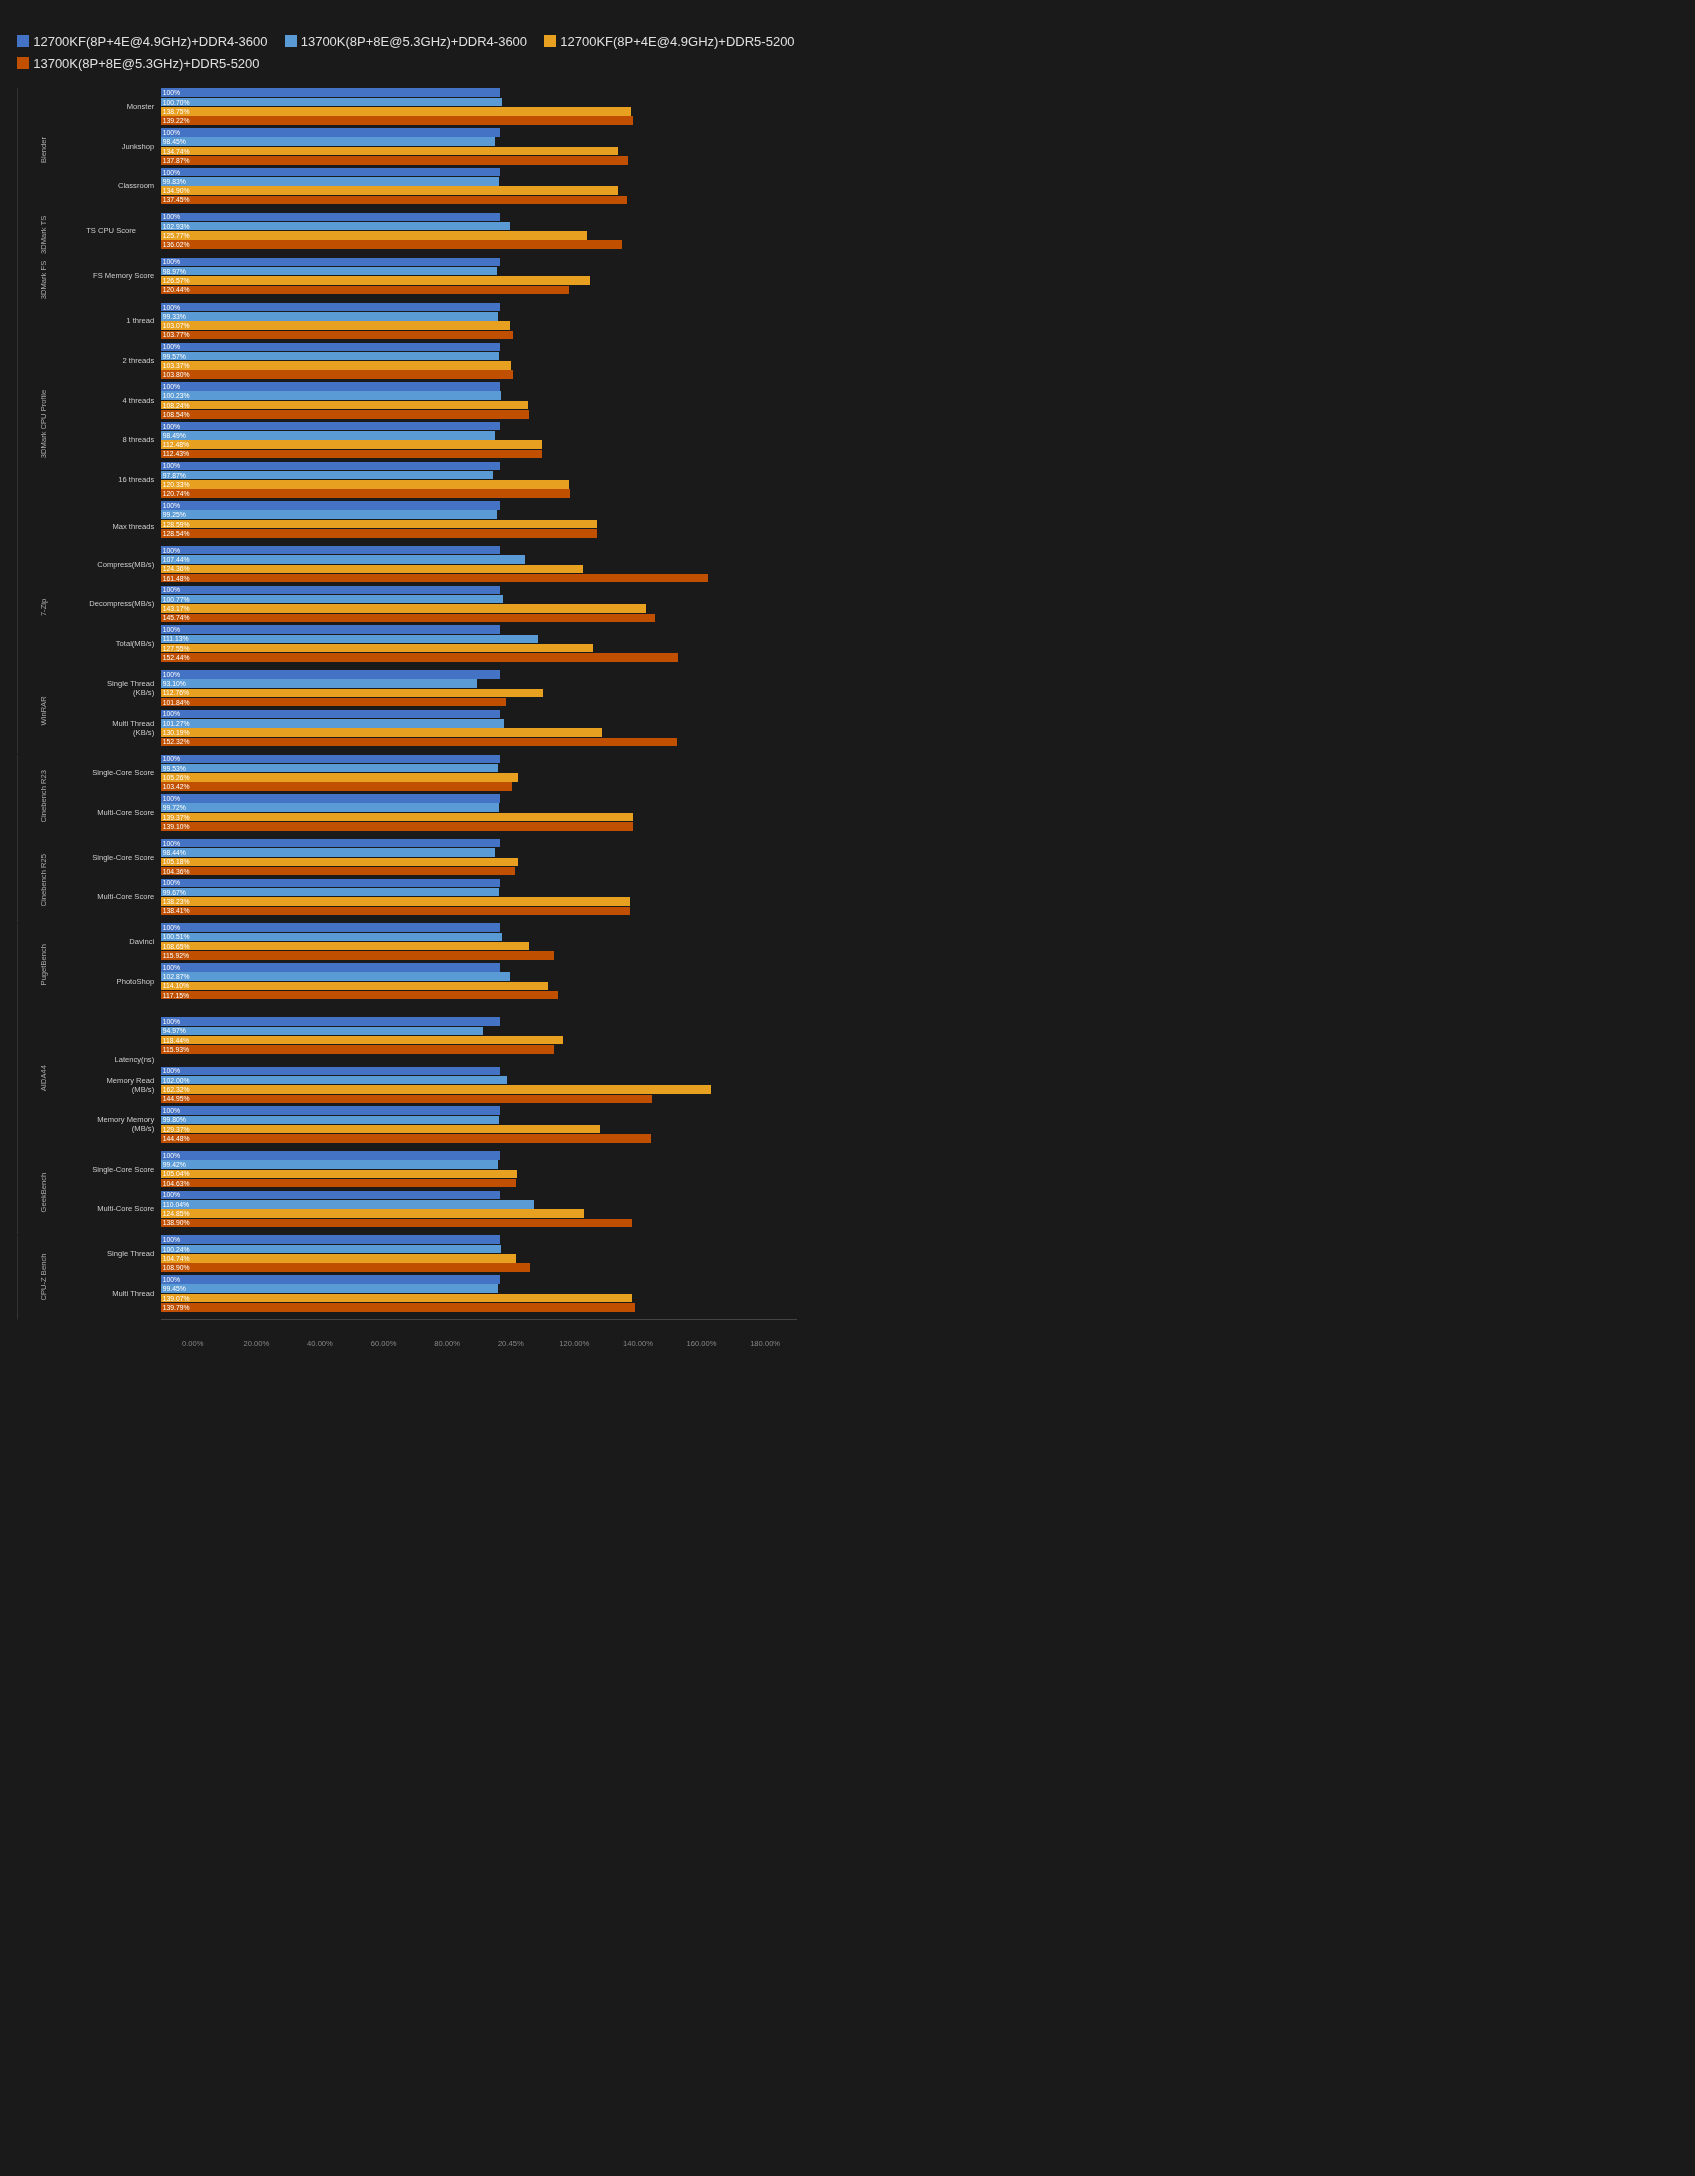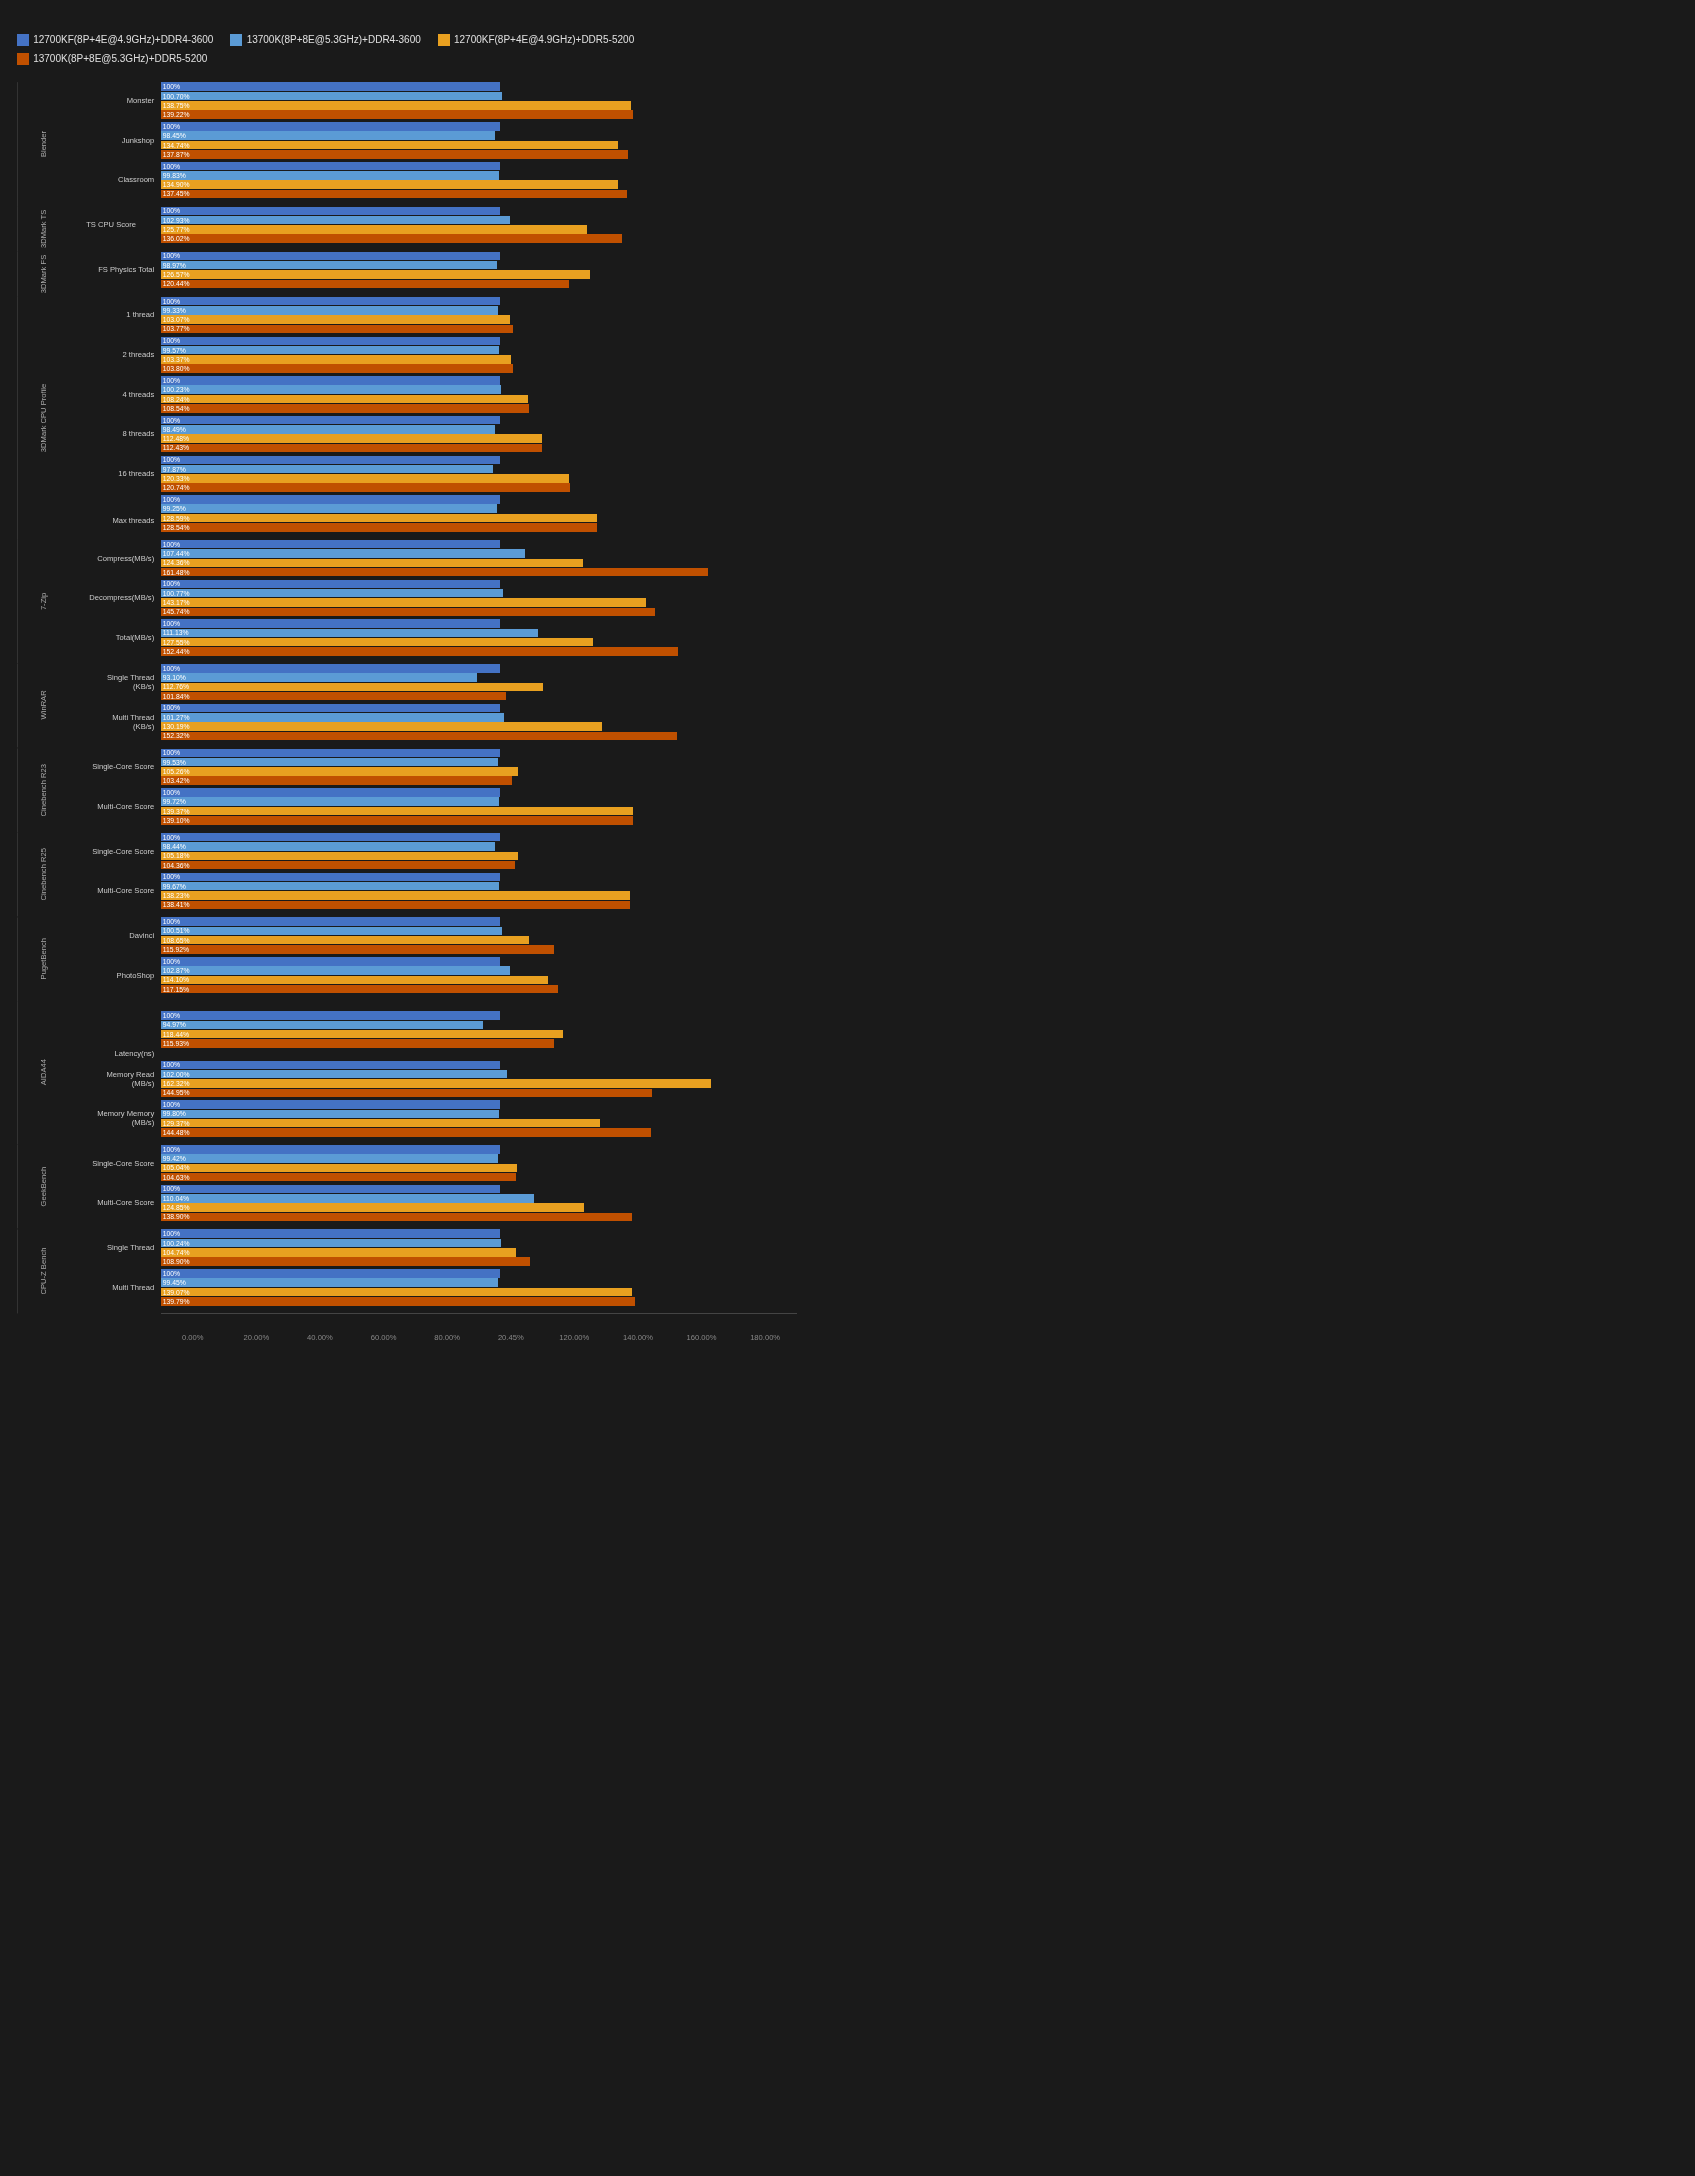--- a/index.html
+++ b/index.html
@@ -15,21 +15,21 @@
       font-size: 18.6px;
       font-weight: bold;
       color: #ffffff;
       margin-bottom: 8.5px;
     }
     .legend {
       display: flex;
       flex-wrap: wrap;
       gap: 6.8px 17px;
       margin-bottom: 17px;
-      font-size: 10px;
+      font-size: 13px;
     }
     .legend-item {
       display: flex;
       align-items: center;
       gap: 4.2px;
     }
     .legend-color {
       width: 12px;
       height: 12px;
       display: inline-block;
@@ -253,21 +253,21 @@
             </div>
           </div>
         </div>
         <div class="section-divider"></div>
       </div>
     </div>
     <div class="group">
       <div class="group-label-col">3DMark FS</div>
       <div class="rows-col">
         <div class="bar-row">
-          <div class="row-label" style="white-space: pre-line;">FS Physics Total</div>
+          <div class="row-label" style="white-space: pre-line;">FS Memory Score</div>
           <div class="bars-area">
             <div class="bar-line">
               <div class="bar" style="width: 339px; background: rgb(68, 114, 196);">
                 <span class="bar-label">100%</span>
               </div>
             </div>
             <div class="bar-line">
               <div class="bar" style="width: 336px; background: rgb(91, 155, 213);">
                 <span class="bar-label">98.97%</span>
               </div>

